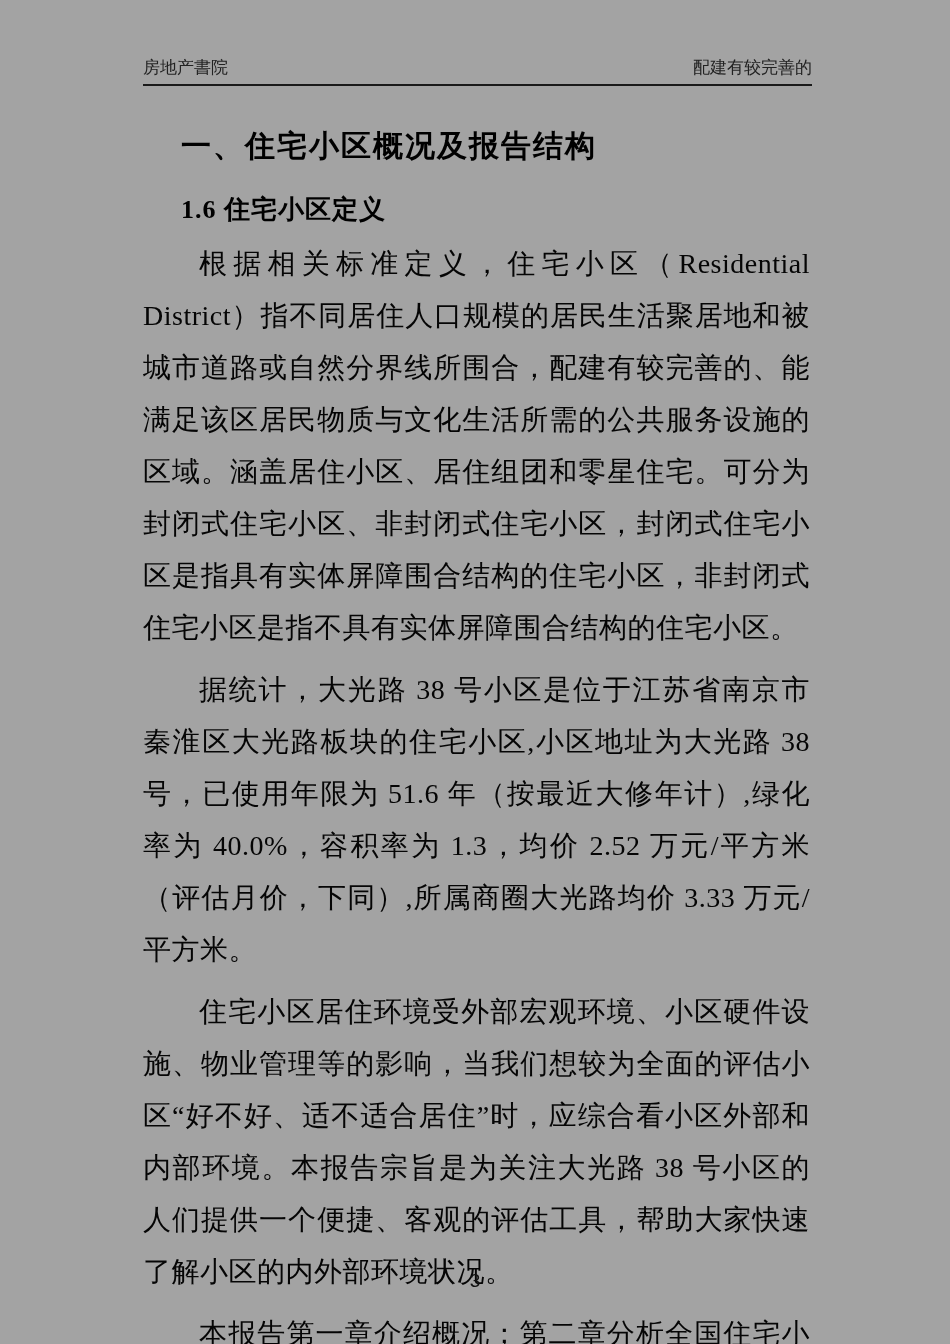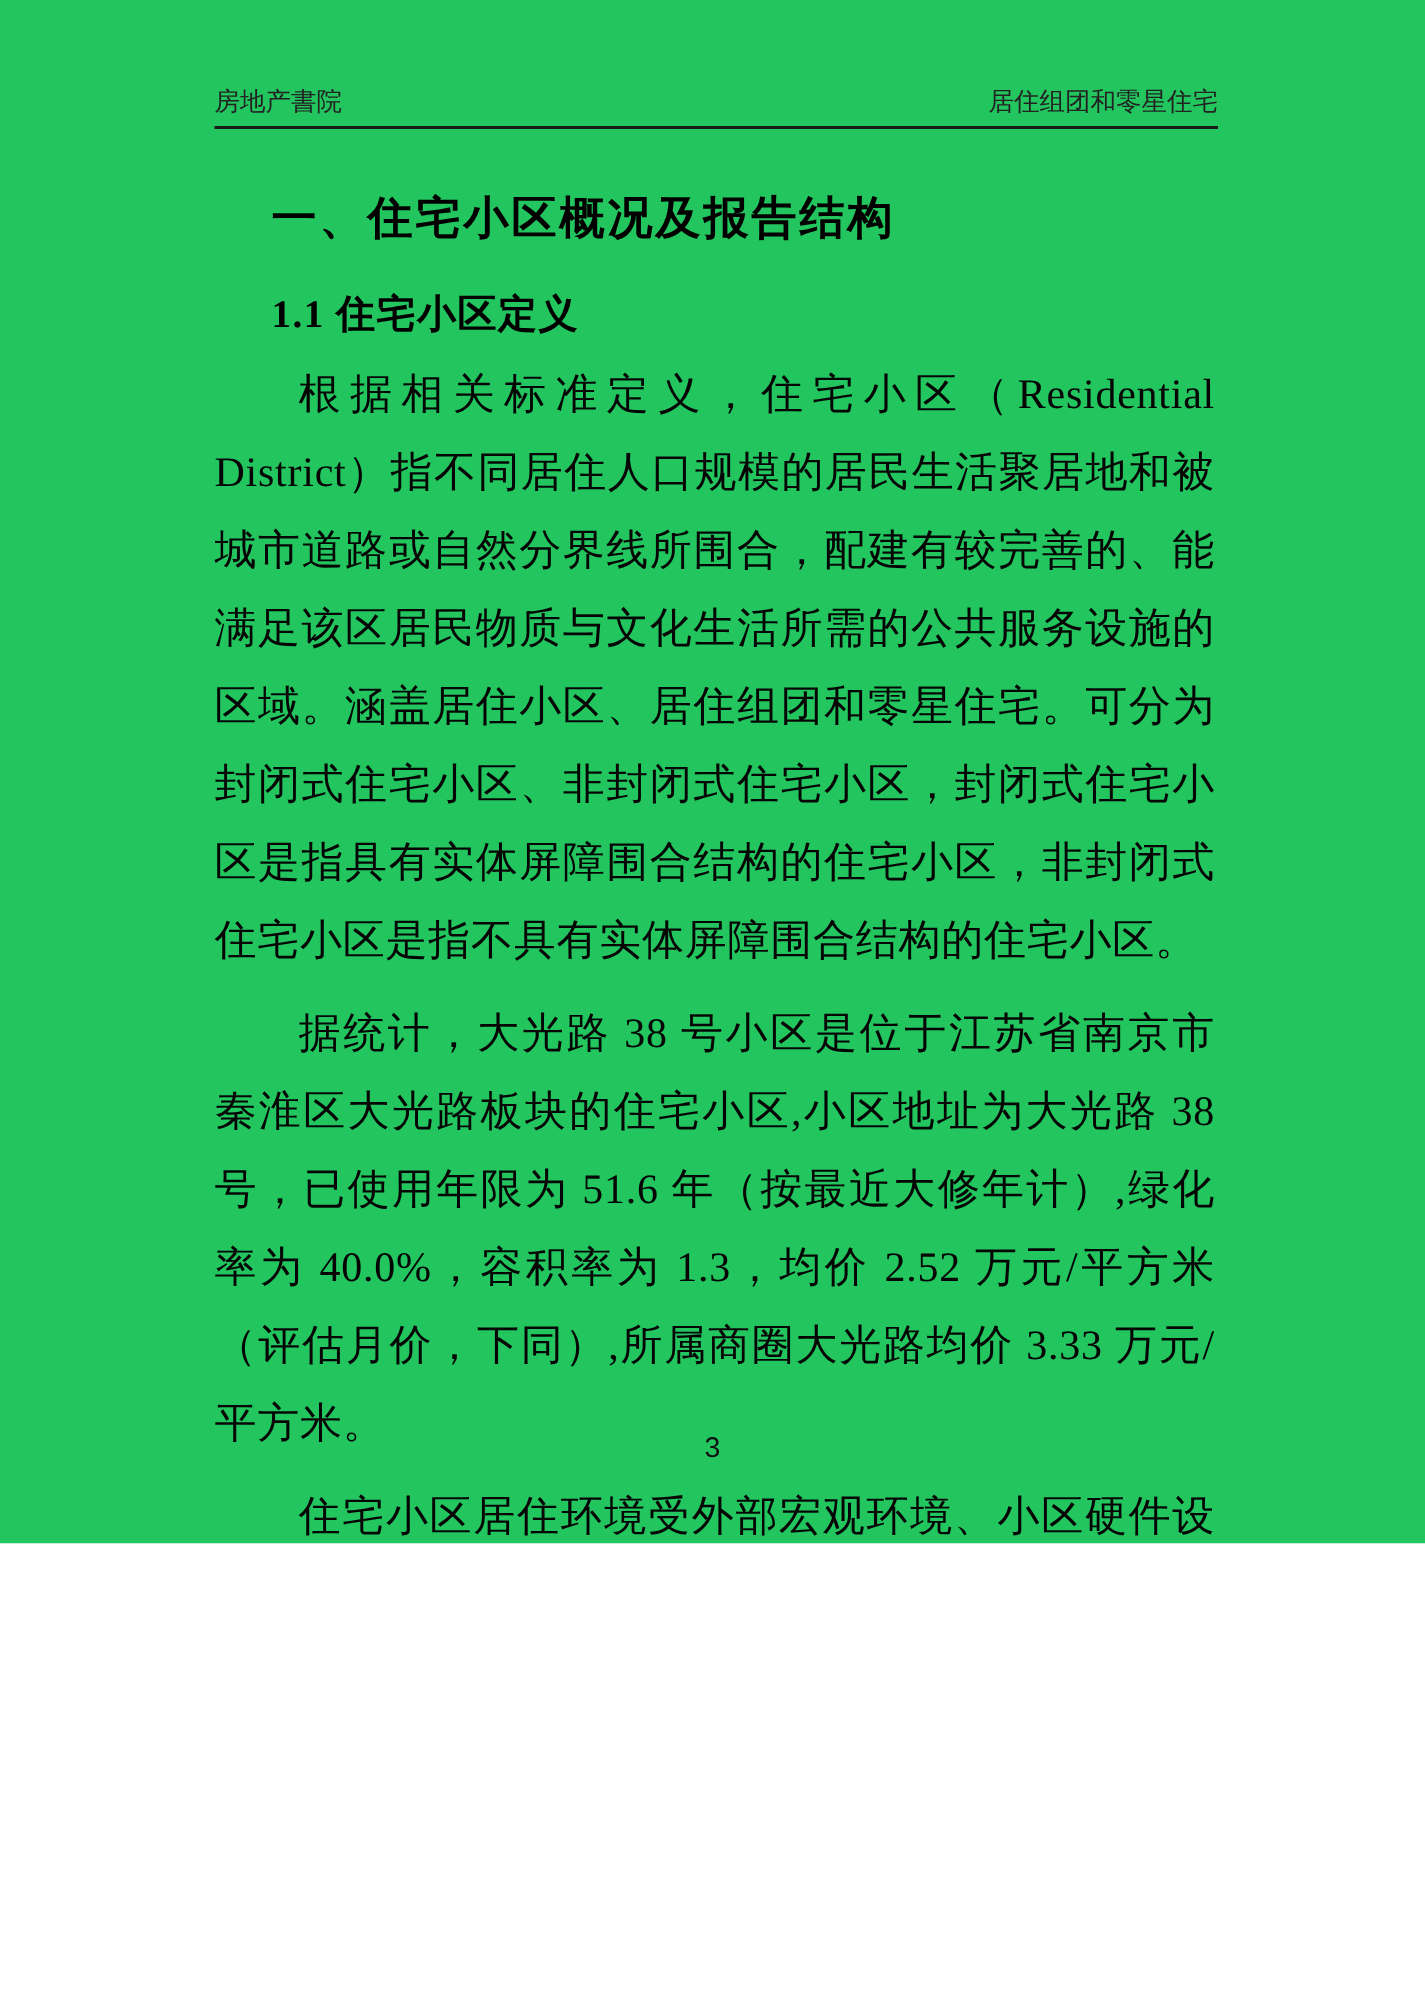--- a/index.html
+++ b/index.html
@@ -3,22 +3,22 @@
 <meta charset="utf-8">
 <style>
   html, body {
     margin: 0;
     padding: 0;
     background: #ffffff;
   }
   .page {
     position: relative;
     width: 950px;
-    height: 1029px;
-    background: #22c55e;
+    height: 1344px;
+    background: #a3a3a3;
     color: #111111;
     overflow: hidden;
     font-family: "Liberation Serif", "DejaVu Serif", serif;
   }
   
   .page-header {
     display: flex;
     justify-content: space-between;
     align-items: flex-end;
     margin: 0 138px 0 143px;
@@ -73,28 +73,28 @@
     color: #111111;
   }
 </style>
 </head>
 <body>
 
 <div class="page">
 
   <div class="page-header">
     <span>房地产書院</span>
-    <span>居住组团和零星住宅</span>
+    <span>配建有较完善的</span>
   </div>
 
   <div class="content">
 
     <div class="doc-title">一、住宅小区概况及报告结构</div>
 
-    <div class="section-heading">1.1 住宅小区定义</div>
+    <div class="section-heading">1.6 住宅小区定义</div>
     <p class="para">根据相关标准定义，住宅小区（Residential District）指不同居住人口规模的居民生活聚居地和被城市道路或自然分界线所围合，配建有较完善的、能满足该区居民物质与文化生活所需的公共服务设施的区域。涵盖居住小区、居住组团和零星住宅。可分为封闭式住宅小区、非封闭式住宅小区，封闭式住宅小区是指具有实体屏障围合结构的住宅小区，非封闭式住宅小区是指不具有实体屏障围合结构的住宅小区。</p>
 
     <p class="para">据统计，大光路 38 号小区是位于江苏省南京市秦淮区大光路板块的住宅小区,小区地址为大光路 38 号，已使用年限为 51.6 年（按最近大修年计）,绿化率为 40.0%，容积率为 1.3，均价 2.52 万元/平方米（评估月价，下同）,所属商圈大光路均价 3.33 万元/平方米。</p>
 
     <p class="para">住宅小区居住环境受外部宏观环境、小区硬件设施、物业管理等的影响，当我们想较为全面的评估小区“好不好、适不适合居住”时，应综合看小区外部和内部环境。本报告宗旨是为关注大光路 38 号小区的人们提供一个便捷、客观的评估工具，帮助大家快速了解小区的内外部环境状况。</p>
     <p class="para">本报告第一章介绍概况；第二章分析全国住宅小区发展整体环</p>
 
   </div>
 
   <div class="page-footer">3</div>

